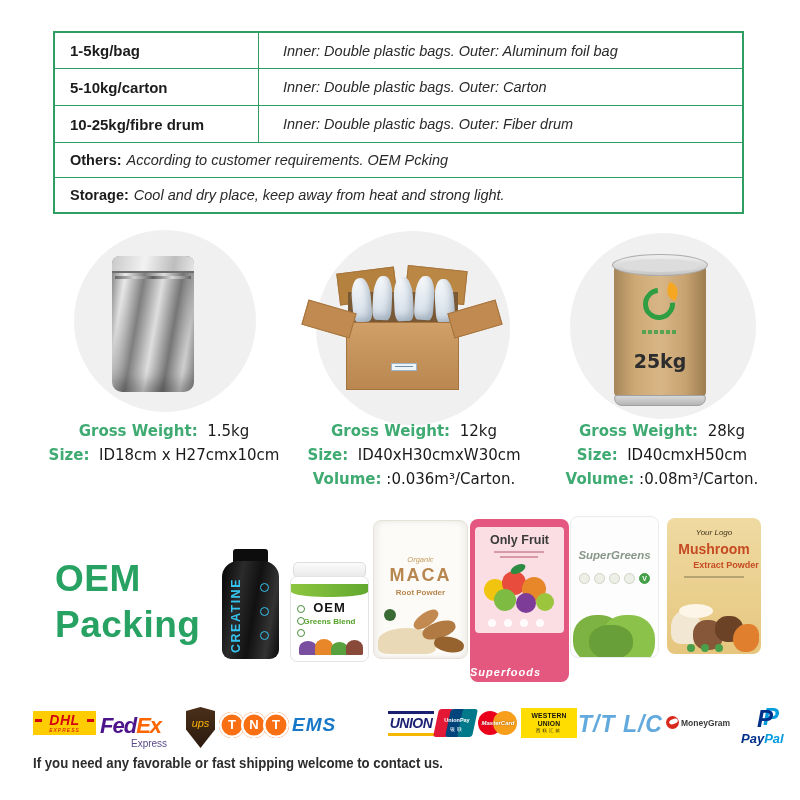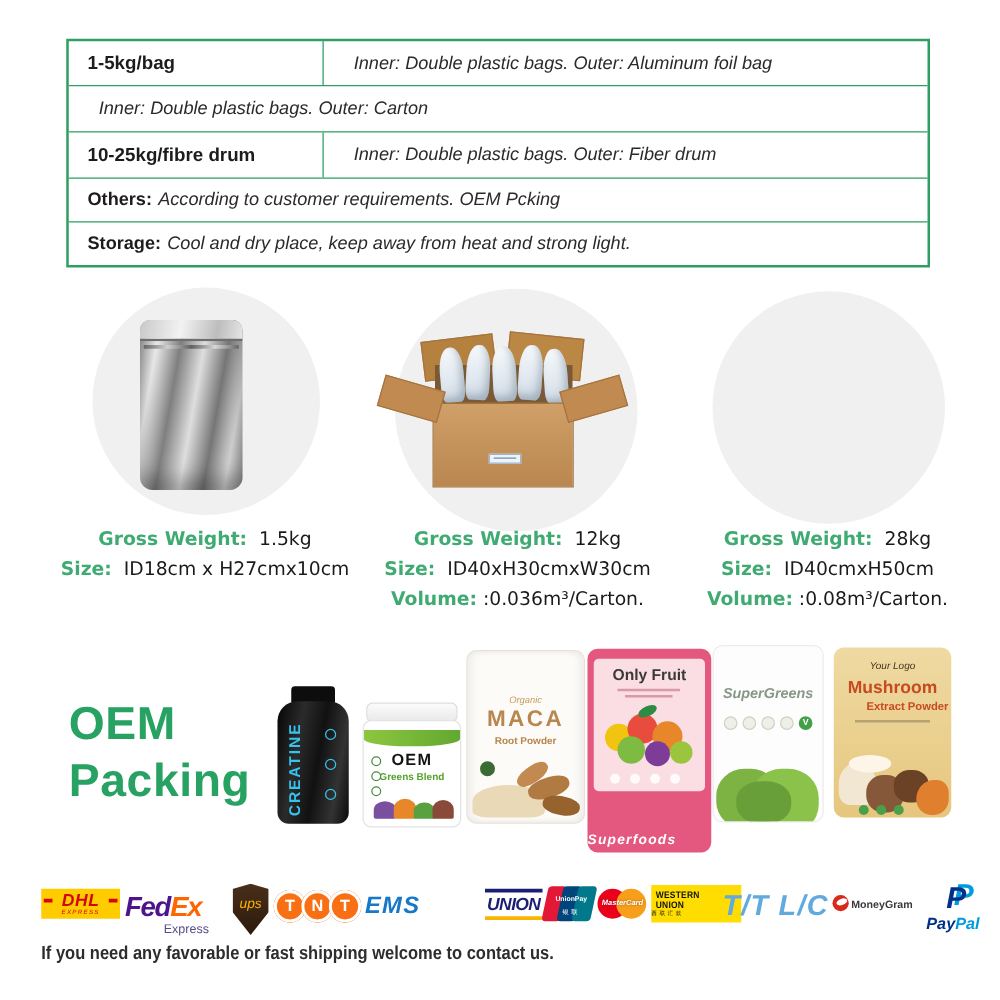--- a/index.html
+++ b/index.html
@@ -150,21 +150,21 @@
   .unionpay{left:436px;top:709px;width:42px;height:28px;}
   .up-bar{position:absolute;top:0;width:15px;height:28px;border-radius:3px;transform:skewX(-12deg);}
   .up-name{position:absolute;left:0;top:8px;width:100%;text-align:center;color:#fff;font-weight:bold;font-size:5.5px;z-index:2;}
   .up-cn{position:absolute;left:0;top:17px;width:100%;text-align:center;color:#fff;font-size:5px;z-index:2;letter-spacing:2px;}
 
   .mastercard{left:478px;top:710px;width:40px;height:26px;}
   .mc-c{position:absolute;top:1px;width:24px;height:24px;border-radius:50%;}
   .mc-name{position:absolute;left:0;top:10px;width:100%;text-align:center;color:#fff;font-weight:bold;font-style:italic;
     font-size:6px;z-index:3;text-shadow:0 0 2px rgba(0,0,0,.4);}
 
-  .wu{left:521px;top:708px;width:72px;height:30px;background:#ffdd00;text-align:left;}
+  .wu{left:521px;top:708px;width:56px;height:30px;background:#ffdd00;text-align:center;}
   .wu-l{font-weight:900;font-size:7.5px;color:#101010;line-height:8px;letter-spacing:.2px;transform:scaleX(.9);}
   .wu-cn{font-size:4.5px;color:#101010;letter-spacing:2px;line-height:6px;}
 
   .ttlc{left:578px;top:711px;color:#62aadd;font-weight:bold;font-style:italic;font-size:23px;letter-spacing:1px;}
 
   .mg{left:666px;top:716px;display:flex;align-items:center;}
   .mg-dot{width:13px;height:13px;border-radius:50%;background:#d9291c;position:relative;overflow:hidden;margin-right:2px;}
   .mg-dot::after{content:"";position:absolute;left:3px;top:3px;width:9px;height:5px;border-radius:50%;background:#fff;transform:rotate(-20deg);}
   .mg-name{font-weight:bold;font-size:8.5px;color:#3a3a3a;}
 
@@ -182,20 +182,21 @@
 <body>
 
 <div id="stage">
 
   <div class="abs pack-table">
     <div class="pt-row" style="top:0;height:35px;">
       <div class="pt-c1">1-5kg/bag</div>
       <div class="pt-c2">Inner: Double plastic bags. Outer: Aluminum foil bag</div>
     </div>
     <div class="pt-row bt" style="top:35px;height:37px;">
+      <div class="pt-c1">5-10kg/carton</div>
       <div class="pt-c2">Inner: Double plastic bags. Outer: Carton</div>
     </div>
     <div class="pt-row bt" style="top:72px;height:37px;">
       <div class="pt-c1">10-25kg/fibre drum</div>
       <div class="pt-c2">Inner: Double plastic bags. Outer: Fiber drum</div>
     </div>
     <div class="pt-row bt pt-full" style="top:109px;height:35px;">
       <b>Others:</b>
       <i>According to customer requirements. OEM Pcking</i>
     </div>
@@ -223,20 +224,29 @@
     <div class="cbag" style="left:84px;top:11px;transform:rotate(-3deg);"></div>
     <div class="cbag" style="left:105px;top:10px;transform:rotate(4deg);"></div>
     <div class="cbag" style="left:125px;top:13px;transform:rotate(-4deg);"></div>
     <div class="carton-front">
       <div class="carton-label"></div>
     </div>
     <div class="flap sl"></div>
     <div class="flap sr"></div>
   </div>
 
+  <div class="abs drum">
+    <div class="drum-body"></div>
+    <div class="drum-top"></div>
+    <div class="drum-bottom"></div>
+    <div class="drum-logo"></div>
+    <div class="drum-leaf"></div>
+    <div class="drum-brandmark"></div>
+    <div class="drum-kg">25kg</div>
+  </div>
 
   <div class="abs spec" style="left:24px;top:419px;width:280px;">
     <div><span class="lbl">Gross Weight:</span>&nbsp; <span>1.5kg</span></div>
     <div><span class="lbl">Size:</span>&nbsp; <span>ID18cm x H27cmx10cm</span></div>
   </div>
 
   <div class="abs spec" style="left:274px;top:419px;width:280px;">
     <div><span class="lbl">Gross Weight:</span>&nbsp; <span>12kg</span></div>
     <div><span class="lbl">Size:</span>&nbsp; <span>ID40xH30cmxW30cm</span></div>
     <div><span class="lbl">Volume:</span> <span>:0.036m³/Carton.</span></div>

